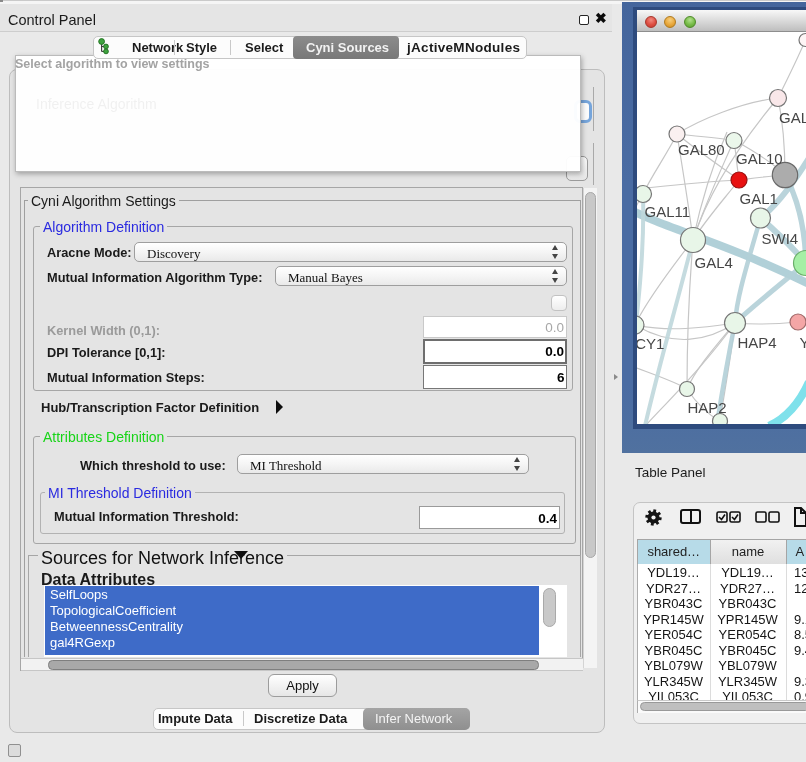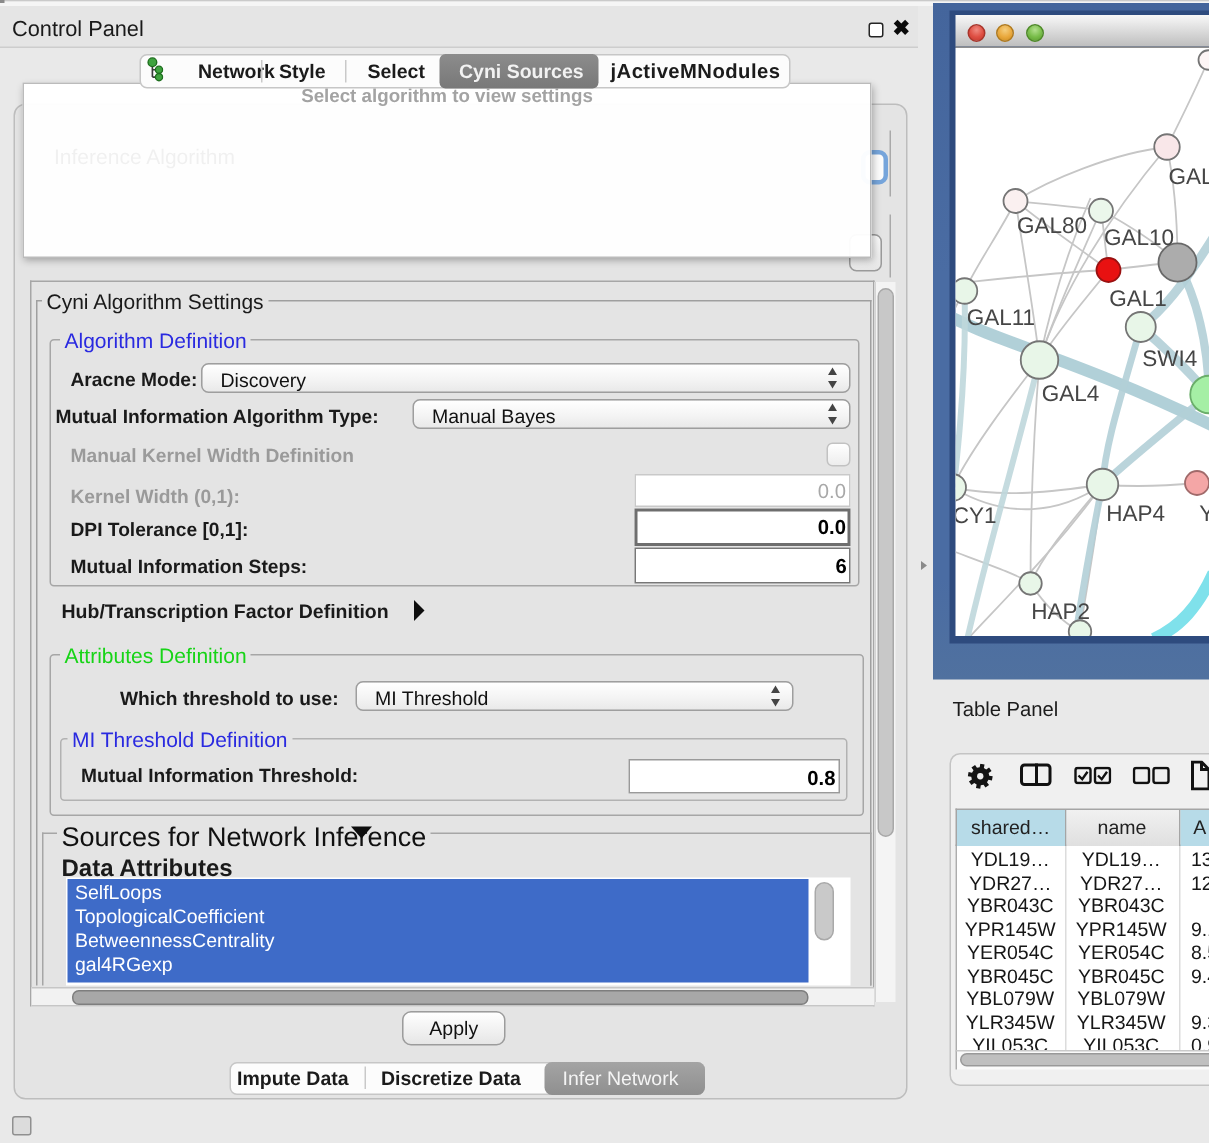--- a/index.html
+++ b/index.html
@@ -1,20 +1,20 @@
 <!DOCTYPE html>
 <html><head><meta charset="utf-8">
 <style>
 html,body{margin:0;padding:0;}
 #stage{position:relative;width:806px;height:762px;background:#E9E9E9;overflow:hidden;
   font-family:"Liberation Sans",sans-serif;}
 .abs{position:absolute;}
 .b{font-weight:bold;}
 .combo{position:absolute;background:linear-gradient(180deg,#FFFFFF 0%,#F4F4F4 55%,#E9E9E9 100%);
-  border:1px solid #9E9E9E;border-radius:5px;box-sizing:border-box;}
+  border:1px solid #9E9E9E;border-radius:5px;box-sizing:border-box;font-family:Liberation Serif, serif;}
 .combo .ct{position:absolute;left:12px;top:2.5px;font-size:13px;color:#111;}
 .spin{position:absolute;right:7px;top:50%;width:7px;height:14px;margin-top:-7px;}
 .spin:before{content:"";position:absolute;left:0;top:0;border-left:3.5px solid transparent;border-right:3.5px solid transparent;border-bottom:5px solid #444;}
 .spin:after{content:"";position:absolute;left:0;bottom:0;border-left:3.5px solid transparent;border-right:3.5px solid transparent;border-top:5px solid #444;}
 .fs{position:absolute;border:1px solid #A6A6A6;border-radius:3px;box-sizing:border-box;}
 .fst{position:absolute;font-size:13px;padding:0 3px;background:#E4E4E4;white-space:nowrap;}
 .fld{position:absolute;background:#FFF;box-sizing:border-box;font-size:13px;text-align:right;}
 .lbl{position:absolute;font-size:12.8px;font-weight:bold;color:#1A1A1A;white-space:nowrap;}
 </style></head>
 <body>
@@ -41,26 +41,25 @@
 <div class="fst" style="left:28px;top:193px;color:#1A1A1A;font-size:14px;">Cyni Algorithm Settings</div>
 
 <div class="fs" style="left:33px;top:226px;width:540px;height:165px;"></div>
 <div class="fst" style="left:40px;top:219px;color:#2A2AE0;font-size:14px;">Algorithm Definition</div>
 
 <div class="lbl" style="left:47px;top:245px;">Aracne Mode:</div>
 <div class="combo" style="left:134px;top:242px;width:433px;height:20px;">
       <span class="ct">Discovery</span>
       <span class="spin"></span>
     </div>
-<div class="lbl" style="left:37px;top:270px;text-align:center;">Mutual Information Algorithm Type:</div>
+<div class="lbl" style="left:47px;top:270px;text-align:center;">Mutual Information Algorithm Type:</div>
 <div class="combo" style="left:275px;top:266px;width:292px;height:20px;">
       <span class="ct">Manual Bayes</span>
       <span class="spin"></span>
     </div>
-<div class="lbl" style="left:47px;top:296px;color:#9A9A9A;">Manual Kernel Width Definition</div>
 <div class="abs" style="left:551px;top:295px;width:16px;height:16px;border:1px solid #C2C2C2;border-radius:4px;background:linear-gradient(180deg,#FFF,#EDEDED);box-sizing:border-box;"></div>
 <div class="lbl" style="left:47px;top:323px;color:#9A9A9A;">Kernel Width (0,1):</div>
 <div class="fld" style="left:423px;top:315.5px;width:144px;height:22px;border:1px solid #C9C9C9;color:#A8A8A8;padding:3px 2px 0 0;font-size:13.5px;">0.0</div>
 <div class="lbl" style="left:47px;top:345px;">DPI Tolerance [0,1]:</div>
 <div class="fld b" style="left:423px;top:339px;width:144px;height:24.5px;border:2px solid #6E6E6E;padding:3px 1px 0 0;font-size:13.5px;">0.0</div>
 <div class="lbl" style="left:47px;top:370px;">Mutual Information Steps:</div>
 <div class="fld b" style="left:423px;top:364.5px;width:144px;height:24px;border:1.5px solid #777;padding:4px 1.5px 0 0;font-size:13.5px;">6</div>
 
 <div class="lbl" style="left:41px;top:400px;font-size:13px;text-align:right;">Hub/Transcription Factor Definition</div>
 <div class="abs" style="left:275.5px;top:399.5px;width:0;height:0;border-top:7px solid transparent;border-bottom:7px solid transparent;border-left:7.5px solid #0E0E0E;"></div>
@@ -68,21 +67,21 @@
 <div class="fs" style="left:33px;top:436px;width:543px;height:108px;"></div>
 <div class="fst" style="left:40px;top:429px;color:#17D417;font-size:14px;">Attributes Definition</div>
 <div class="lbl" style="left:80px;top:458px;">Which threshold to use:</div>
 <div class="combo" style="left:237px;top:454px;width:292px;height:20px;">
       <span class="ct">MI Threshold</span>
       <span class="spin"></span>
     </div>
 <div class="fs" style="left:40px;top:492px;width:525px;height:42px;border-color:#B2B2B2;"></div>
 <div class="fst" style="left:45px;top:485px;color:#2A2AE0;font-size:14px;">MI Threshold Definition</div>
 <div class="lbl" style="left:54px;top:509px;">Mutual Information Threshold:</div>
-<div class="fld b" style="left:419px;top:506px;width:141px;height:23px;border:1px solid #9A9A9A;padding:4px 2px 0 0;font-size:13.5px;">0.8</div>
+<div class="fld b" style="left:419px;top:506px;width:141px;height:23px;border:1px solid #9A9A9A;padding:4px 2px 0 0;font-size:13.5px;">0.4</div>
 
 <div class="abs" style="left:28px;top:555px;width:553px;height:102px;border:1px solid #A6A6A6;border-bottom:none;box-sizing:border-box;"></div>
 <div class="fst" style="left:38px;top:548px;color:#111;font-size:18px;">Sources for Network Inference</div>
 <div class="abs" style="left:234px;top:551px;width:0;height:0;border-left:7px solid transparent;border-right:7px solid transparent;border-top:8px solid #0E0E0E;"></div>
 <div class="lbl" style="left:41px;top:571px;font-size:16px;">Data Attributes</div>
 <div class="abs" style="left:44px;top:585px;width:523px;height:72px;background:#FFF;"></div>
 <div class="abs" style="left:45px;top:586px;width:494px;height:69px;background:#3E6BC8;color:#FFF;font-size:13px;line-height:16.1px;padding-left:5px;padding-top:1px;box-sizing:border-box;overflow:hidden;">SelfLoops<br>TopologicalCoefficient<br>BetweennessCentrality<br>gal4RGexp</div>
 <div class="abs" style="left:543px;top:588px;width:13px;height:39px;background:#C9C9C9;border:1px solid #A9A9A9;border-radius:6.5px;box-sizing:border-box;"></div>
 
 <div class="abs" style="left:21px;top:657.5px;width:562px;height:13px;background:#F2F2F2;border-top:1px solid #C6C6C6;border-bottom:1px solid #C6C6C6;box-sizing:border-box;"></div>
@@ -97,21 +96,21 @@
 <div class="abs b" style="left:158px;top:711px;font-size:13px;color:#1B1B1B;">Impute Data</div>
 <div class="abs" style="left:243px;top:711px;width:1px;height:15px;background:#C9C9C9;"></div>
 <div class="abs b" style="left:254px;top:711px;font-size:13px;color:#1B1B1B;">Discretize Data</div>
 <div class="abs" style="left:363px;top:708px;width:107px;height:22px;background:linear-gradient(180deg,#A4A4A4,#8F8F8F);border-radius:5px;"></div>
 <div class="abs" style="left:375px;top:711px;font-size:13px;color:#F4F4F4;">Infer Network</div>
 
 <div class="abs" style="left:8px;top:744px;width:13px;height:13px;border:1.5px solid #909090;border-radius:2px;background:#DCDCDC;box-sizing:border-box;"></div>
 
 <div class="abs" style="left:15px;top:55px;width:566px;height:117px;background:rgba(255,255,255,0.96);border:1px solid #BBB;box-sizing:border-box;box-shadow:1px 2px 5px rgba(0,0,0,0.3);"></div>
 <div class="abs" style="left:36px;top:96px;font-size:14px;color:rgba(60,60,60,0.07);">Inference Algorithm</div>
-<div class="abs b" style="left:15px;top:57px;width:566px;text-align:center;font-size:12.5px;color:#A3A3A3;">Select algorithm to view settings</div>
+<div class="abs b" style="left:15px;top:57px;width:566px;font-size:12.5px;color:#A3A3A3;">Select algorithm to view settings</div>
 
 <div class="abs" style="left:93px;top:36px;width:434px;height:23px;background:#FCFCFC;border:1px solid #C6C6C6;border-radius:5px;box-sizing:border-box;"></div>
 <svg class="abs" style="left:96px;top:38px;" width="13" height="17" viewBox="0 0 13 17">
   <g stroke="#3A3A3A" stroke-width="1.1" fill="none">
     <path d="M 5.6,3.5 L 5.6,13.4"></path>
         <path d="M 5.6,8.5 L 10.2,8.5"></path>
         <path d="M 5.6,13.4 L 10.2,13.4"></path>
   </g>
   <circle cx="5.6" cy="3.5" r="2.9" fill="#3FA33F" stroke="#1E6E1E" stroke-width="0.9"></circle>
   <circle cx="10" cy="8.5" r="2.4" fill="#3FA33F" stroke="#1E6E1E" stroke-width="0.9"></circle>

